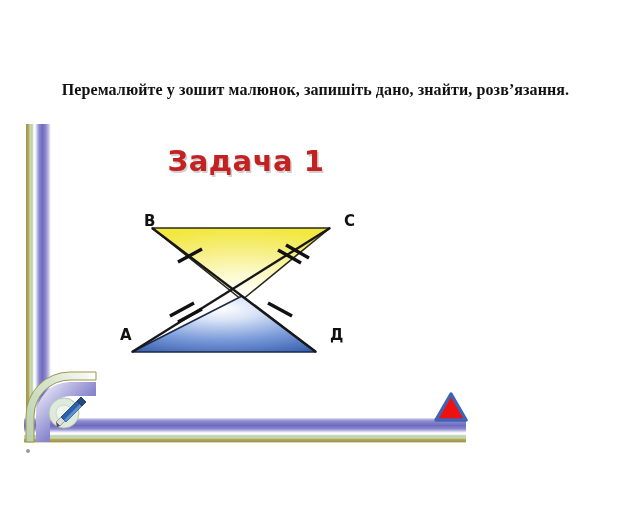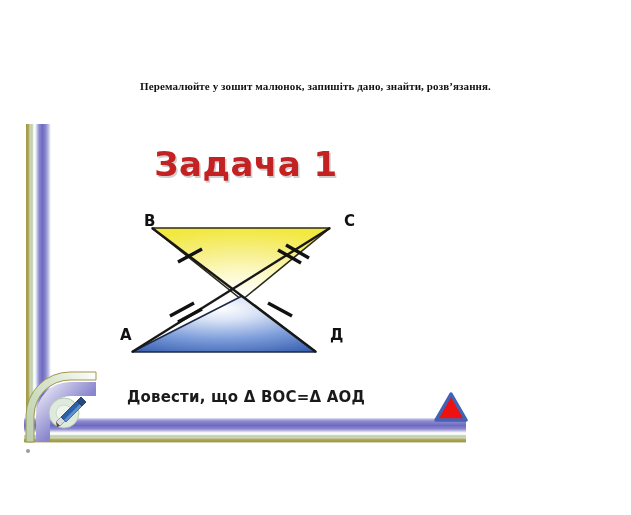--- a/index.html
+++ b/index.html
@@ -18,21 +18,21 @@
 
   
   #instruction {
     position: absolute;
     left: 0;
     top: 78px;
     width: 631px;
     text-align: center;
     font-family: "Liberation Serif", serif;
     font-weight: bold;
-    font-size: 11px;
+    font-size: 16px;
     color: #111111;
     line-height: 1.55;
     letter-spacing: 0.1px;
   }
   #instruction .line2 { display: block; }
 
   
   #slide {
     position: absolute;
     left: 24px;
@@ -103,21 +103,21 @@
 
   
   #task-title {
     position: absolute;
     left: 0;
     top: 20px;
     width: 444px;
     text-align: center;
     font-family: "DejaVu Sans", sans-serif;
     font-weight: bold;
-    font-size: 34px;
+    font-size: 29px;
     color: #c42222;
     text-shadow: 1.5px 1.5px 0 rgba(150,150,150,0.45);
     letter-spacing: 0.5px;
   }
 
   
   #figure {
     position: absolute;
     left: 94px;
     top: 88px;
@@ -263,21 +263,20 @@
         <line x1="150" y1="91" x2="174" y2="104" stroke="#111111" stroke-width="3.4"></line>
       </g>
     </svg>
 
     <span class="vertex-label" id="label-B">В</span>
     <span class="vertex-label" id="label-C">С</span>
     <span class="vertex-label" id="label-A">А</span>
     <span class="vertex-label" id="label-D">Д</span>
   </div>
 
-  <div id="caption">Довести, що Δ BOC=Δ AOД</div>
 
   <div id="red-marker">
     <svg width="34" height="30" viewBox="0 0 34 30" xmlns="http://www.w3.org/2000/svg">
       <polygon points="17,2 32,28 2,28" fill="#ee1111" stroke="#3f63b5" stroke-width="3.5" stroke-linejoin="round"></polygon>
     </svg>
   </div>
 </div>
 
 <div id="corner-dot"></div>
 

